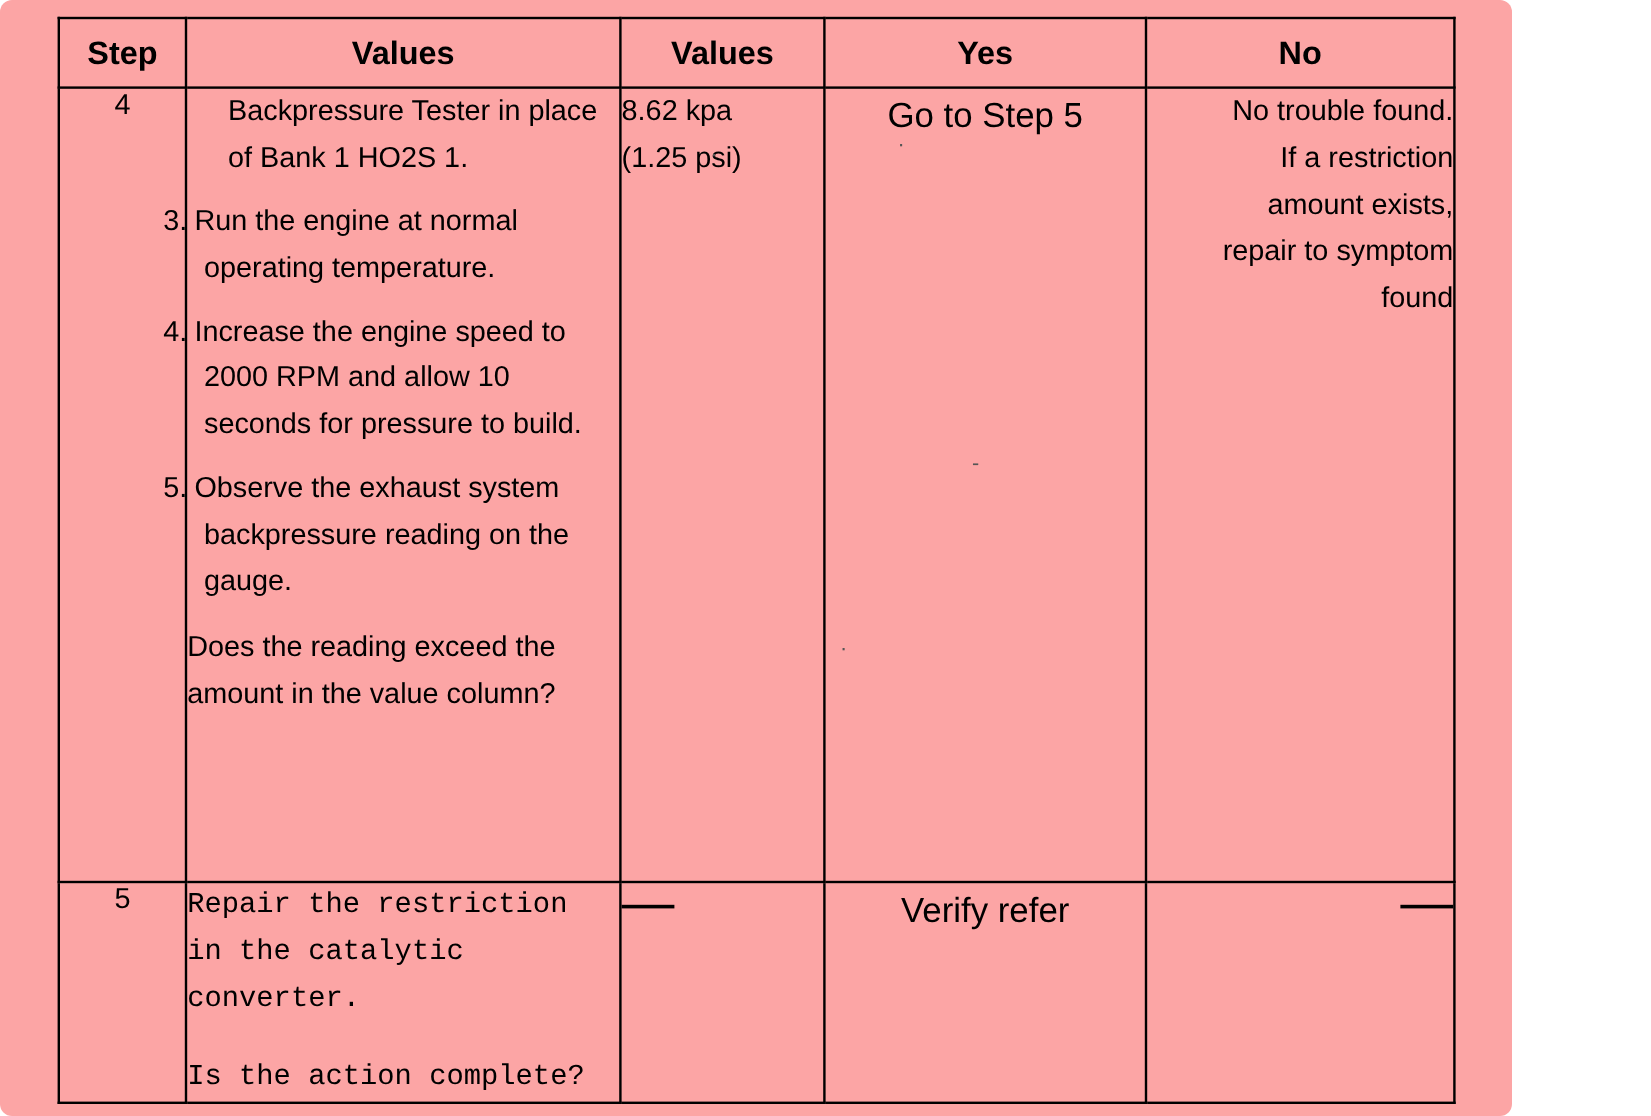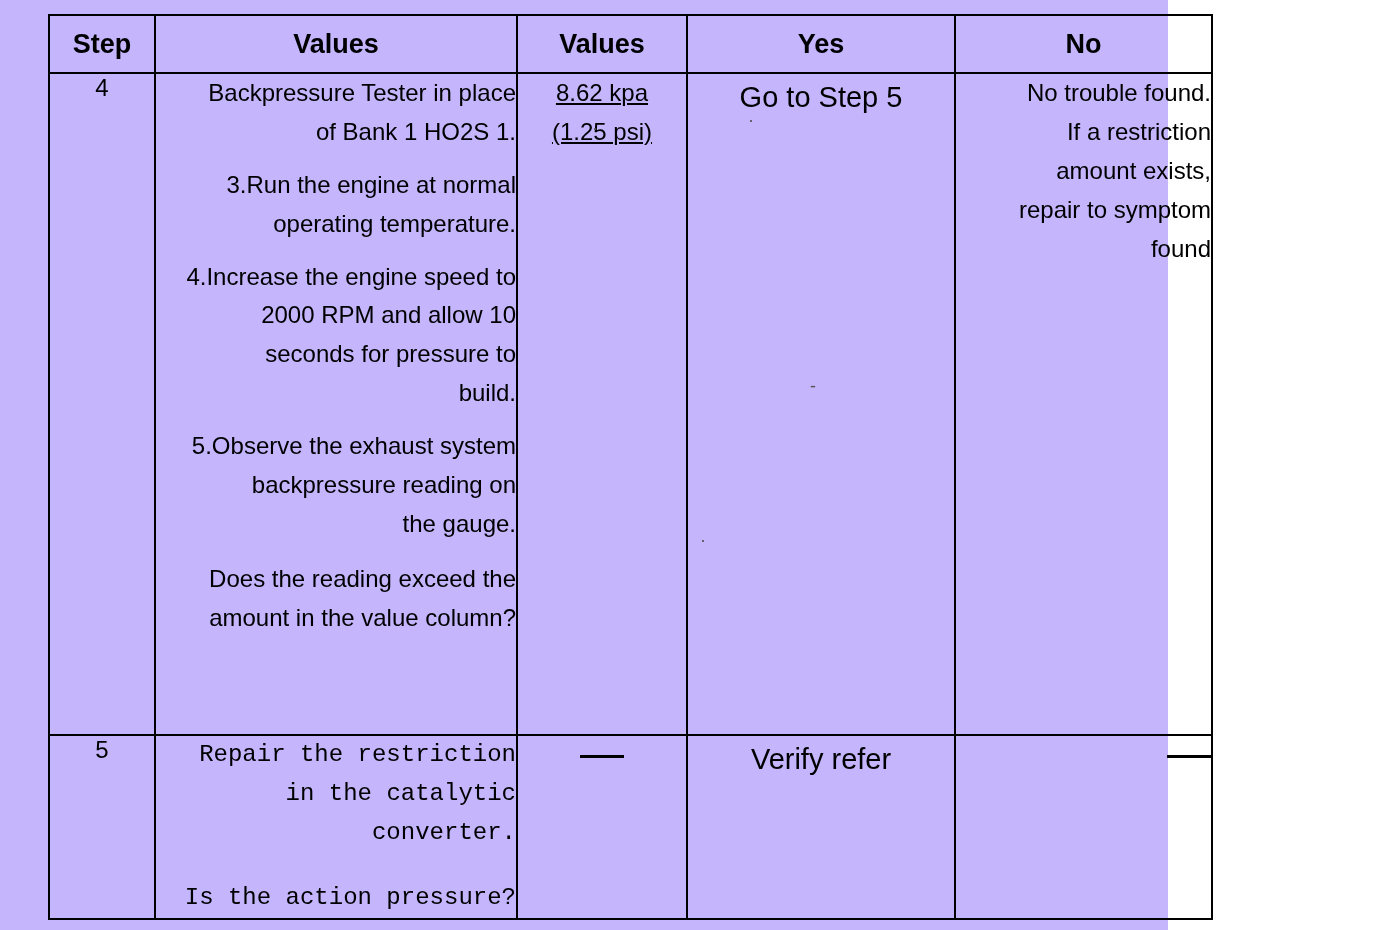--- a/index.html
+++ b/index.html
@@ -9,23 +9,24 @@
   }
   body {
     width: 1376px;
     height: 930px;
     font-family: "Liberation Sans", sans-serif;
     color: #000000;
     overflow: hidden;
   }
   .page {
     position: relative;
-    width: 1168px;
+    width: 1260px;
     height: 930px;
-    background: #c4b5fd;
+    background: #fca5a5;
+    border-radius: 10px;
   }
   .diag-table {
     position: absolute;
     left: 48px;
     top: 14px;
     width: 1163px;
     border-collapse: collapse;
     table-layout: fixed;
   }
   .diag-table td, .diag-table th {
@@ -51,28 +52,27 @@
   }
   .cell-step {
     text-align: center;
     font-size: 24px;
     vertical-align: middle;
   }
   .cell-action {
     font-size: 24px;
     line-height: 1.62;
     padding: 6px 12px 10px 18px;
-    text-align: right;
+    text-align: left;
   }
   .cell-values {
-    text-align: center;
-    font-size: 24px;
-    line-height: 1.62;
-    vertical-align: middle;
-    text-decoration: underline;
+    text-align: left;
+    font-size: 24px;
+    line-height: 1.62;
+    vertical-align: middle;
   }
   .cell-yes {
     text-align: center;
     font-size: 29px;
     line-height: 1.62;
     vertical-align: bottom;
     padding-bottom: 14px;
   }
   .cell-no {
     text-align: right;
@@ -81,24 +81,23 @@
     vertical-align: bottom;
     padding-bottom: 14px;
   }
   .step-list {
     list-style: none;
     margin: 0;
     padding: 0;
   }
   .step-list li {
     display: block;
-    padding-left: 34px;
+    padding-left: 14px;
     text-indent: -34px;
     margin-bottom: 14px;
-    margin-left: 24px;
   }
   .step-list li .num {
     display: inline-block;
     width: 26px;
     text-indent: 0;
   }
   .cont-line {
     
     padding-left: 34px;
     margin-bottom: 14px;
@@ -180,21 +179,21 @@
             <span class="ln">amount exists,</span>
             <span class="ln">repair to symptom</span>
             <span class="ln">found</span>
           </span>
         </td>
       </tr>
       <tr>
         <td class="cell-step">5</td>
         <td class="cell-action row5-action">
           <div class="action5-line">Repair the restriction in the catalytic converter.</div>
-          <div class="action5-q">Is the action pressure?</div>
+          <div class="action5-q">Is the action complete?</div>
         </td>
         <td class="cell-values">
           <span class="dash"></span>
         </td>
         <td class="cell-yes">
           <span class="yes-block">Verify refer</span>
         </td>
         <td class="cell-no">
           <span class="dash"></span>
         </td>

